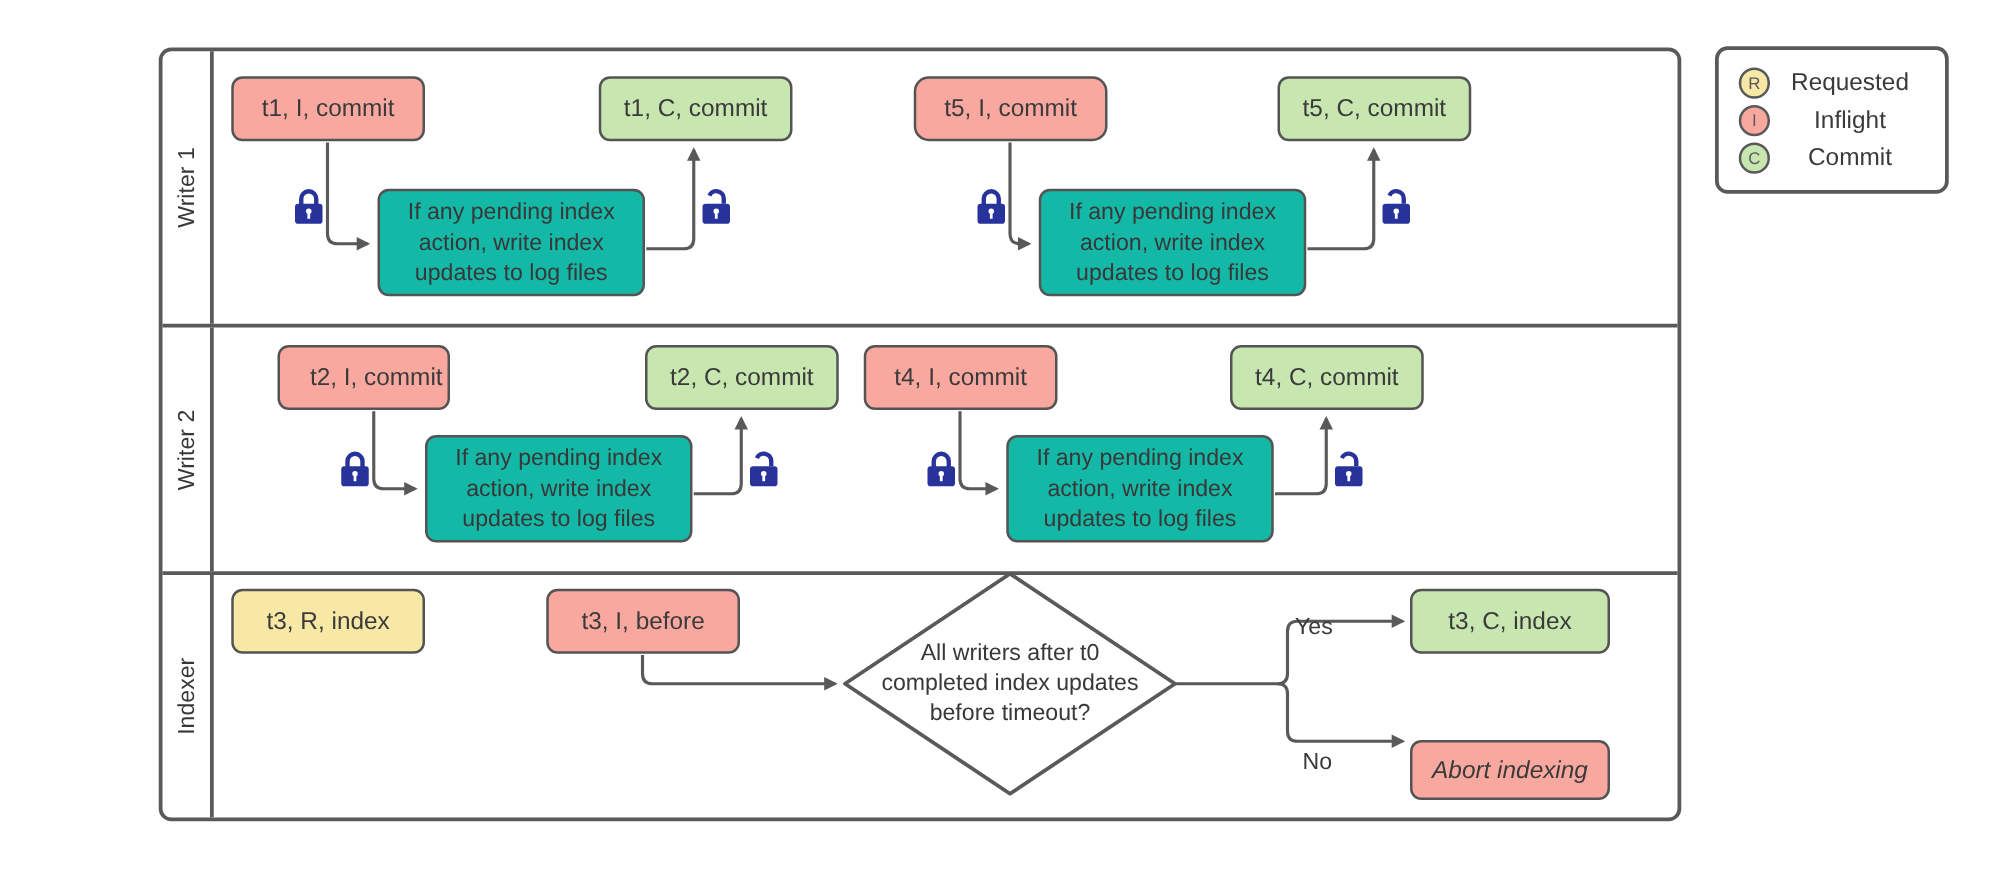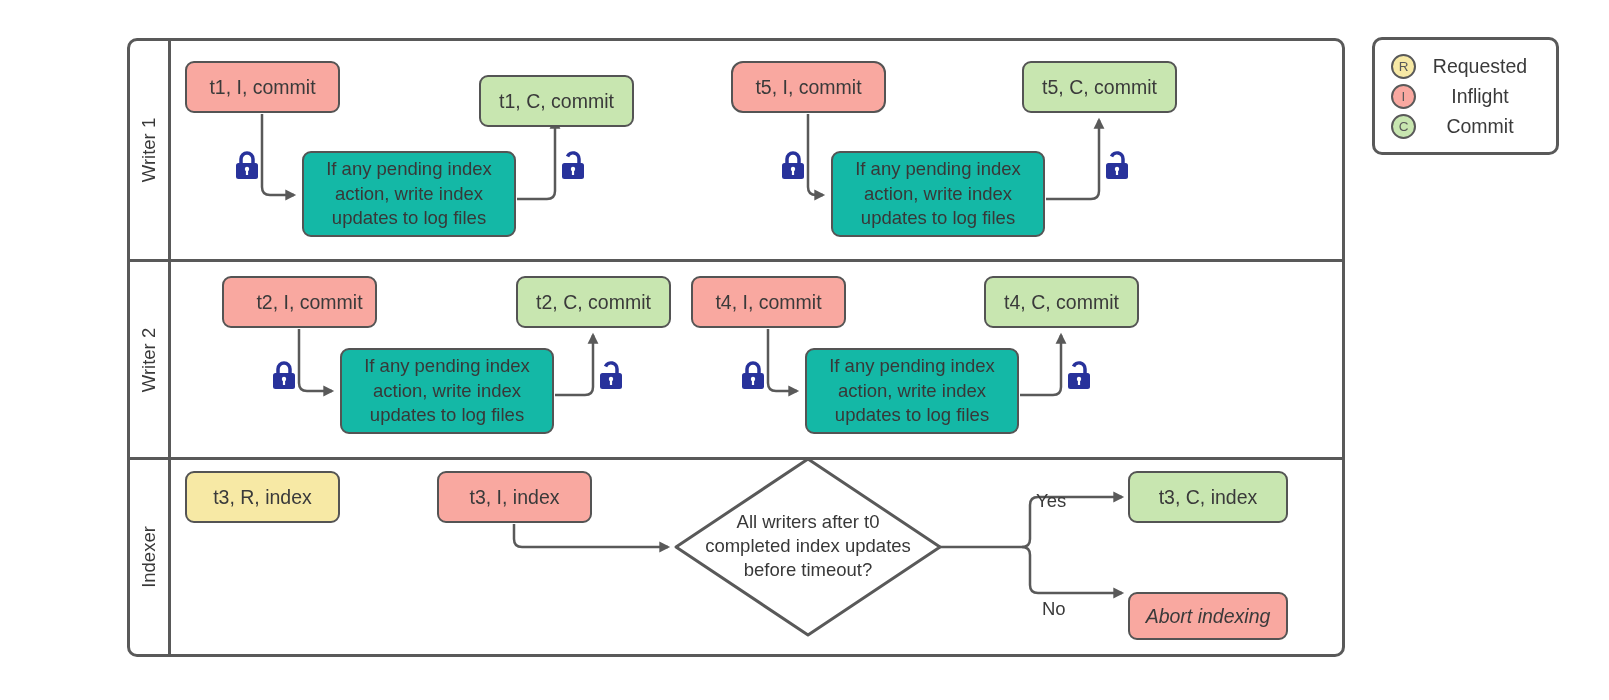--- a/index.html
+++ b/index.html
@@ -86,35 +86,35 @@
       </div>
     </div>
     <div class="lane lane-3">
       <div class="lane-label-cell">
         <span class="lane-label">Indexer</span>
       </div>
     </div>
   </div>
 
   <div class="node inflight" style="left:185px;top:61px;width:155px;height:52px;">t1, I, commit</div>
-  <div class="node commit" style="left:479px;top:75px;width:155px;height:52px;">t1, C, commit</div>
+  <div class="node commit" style="left:479px;top:61px;width:155px;height:52px;">t1, C, commit</div>
   <div class="process" style="left:302px;top:151px;width:214px;height:86px;">If any pending index action, write index updates to log files</div>
   <div class="node inflight" style="left:731px;top:61px;width:155px;height:52px;border-radius:12px;">t5, I, commit</div>
   <div class="node commit" style="left:1022px;top:61px;width:155px;height:52px;">t5, C, commit</div>
   <div class="process" style="left:831px;top:151px;width:214px;height:86px;">If any pending index action, write index updates to log files</div>
 
-  <div class="node inflight" style="left:222px;top:276px;width:155px;height:52px;padding-left:20px;">t2, I, commit</div>
+  <div class="node inflight" style="left:222px;top:276px;width:138px;height:52px;padding-left:20px;">t2, I, commit</div>
   <div class="node commit" style="left:516px;top:276px;width:155px;height:52px;">t2, C, commit</div>
   <div class="process" style="left:340px;top:348px;width:214px;height:86px;">If any pending index action, write index updates to log files</div>
   <div class="node inflight" style="left:691px;top:276px;width:155px;height:52px;">t4, I, commit</div>
   <div class="node commit" style="left:984px;top:276px;width:155px;height:52px;">t4, C, commit</div>
   <div class="process" style="left:805px;top:348px;width:214px;height:86px;">If any pending index action, write index updates to log files</div>
 
   <div class="node requested" style="left:185px;top:471px;width:155px;height:52px;">t3, R, index</div>
-  <div class="node inflight" style="left:437px;top:471px;width:155px;height:52px;">t3, I, index</div>
+  <div class="node inflight" style="left:437px;top:471px;width:155px;height:52px;">t3, I, before</div>
   <div class="decision-text">All writers after t0 completed index updates before timeout?</div>
   <div class="branch-label" style="left:1036px;top:470px;margin-top:20px;">Yes</div>
   <div class="branch-label" style="left:1042px;top:598px;">No</div>
   <div class="node commit" style="left:1128px;top:471px;width:160px;height:52px;">t3, C, index</div>
   <div class="node inflight" style="left:1128px;top:592px;width:160px;height:48px;font-style:italic;">Abort indexing</div>
 
   <svg class="lock" style="left:234px;top:150px;" viewBox="0 0 26 32">
     <path d="M7 14 V9 a6 6 0 0 1 12 0 V14" fill="none" stroke="#28329B" stroke-width="3.5"></path>
     <rect x="2" y="13" width="22" height="16" rx="2.5" fill="#28329B"></rect>
     <circle cx="13" cy="19" r="2.2" fill="#fff"></circle>

